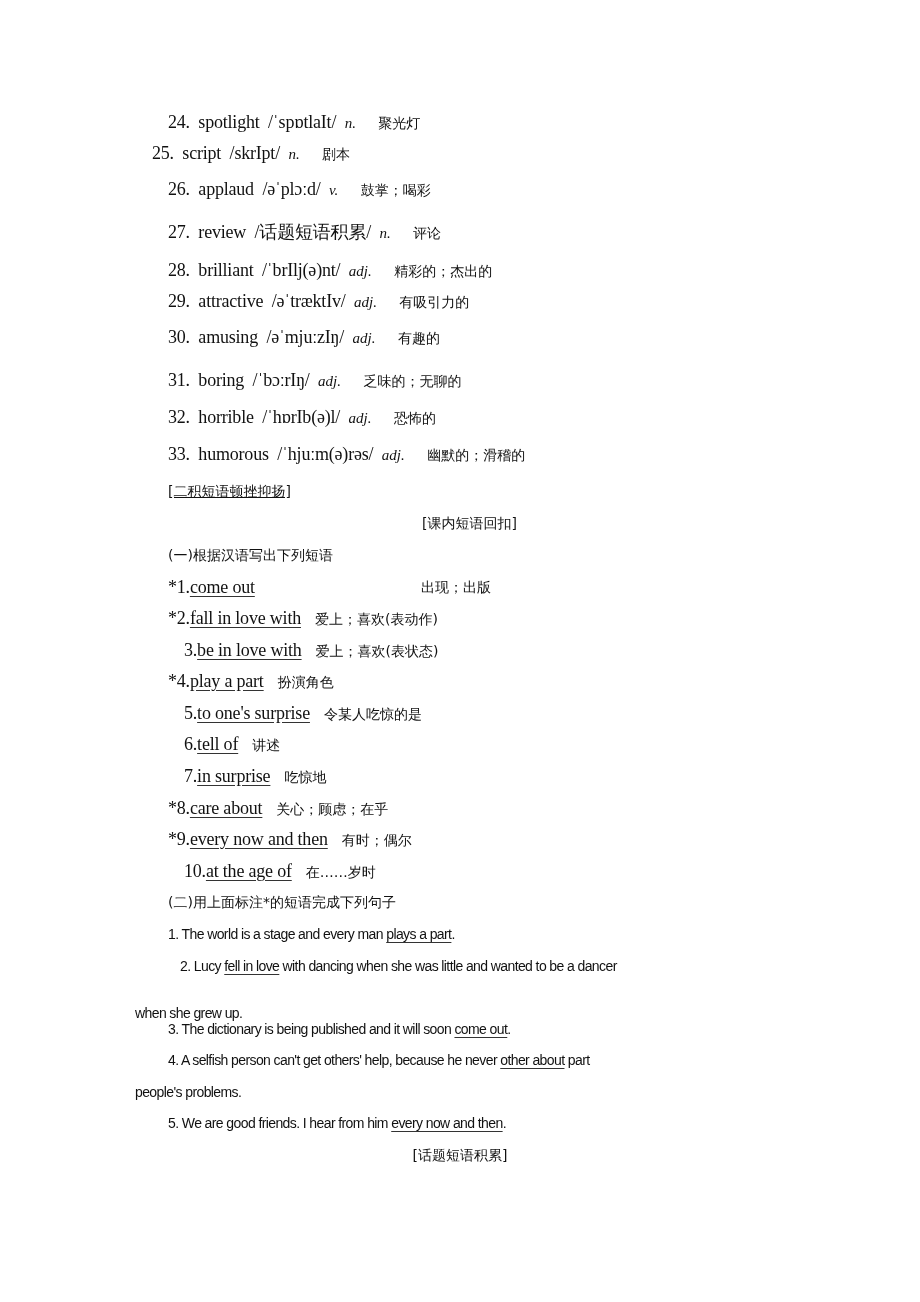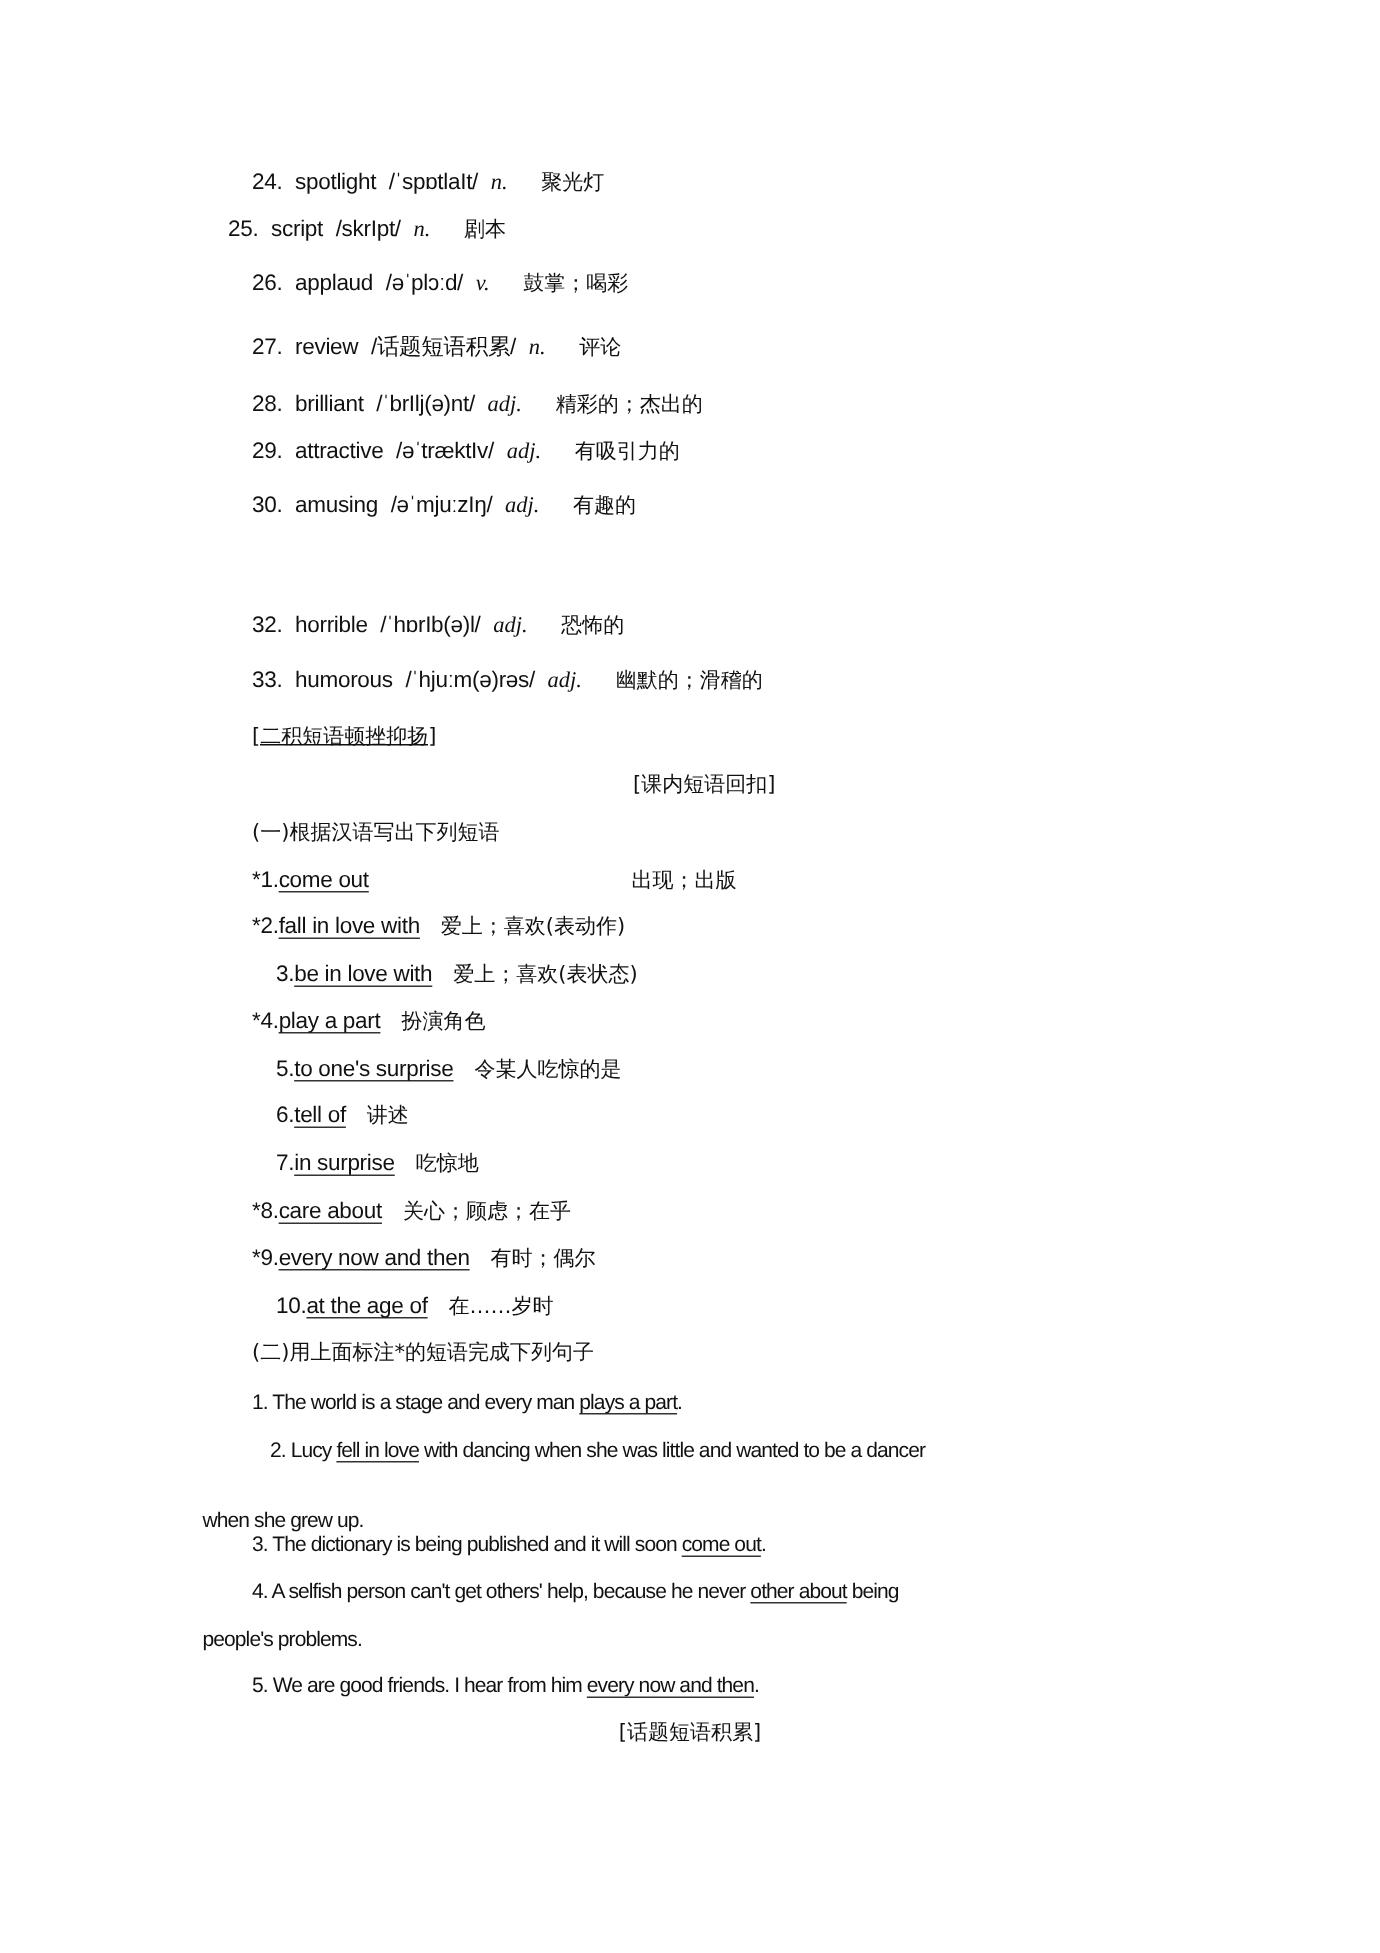--- a/index.html
+++ b/index.html
@@ -22,21 +22,21 @@
     top: 0;
     width: 920px;
     height: 1302px;
   }
   .line {
     position: absolute;
     white-space: nowrap;
     line-height: 20px;
     height: 20px;
   }
-  .mono { font-family: Liberation Sans, sans-serif; font-size: 15px; letter-spacing: -0.2px; }
+  .mono { font-family: Liberation Serif, serif; font-size: 18px; letter-spacing: -0.2px; }
   .pos { font-family: "Liberation Serif", "DejaVu Serif", serif; font-style: italic; font-size: 15px; }
   .cn { font-family: "DejaVu Sans", "Liberation Sans", sans-serif; font-size: 14px; }
   .gap { display: inline-block; width: 14px; }
   .ul {
     text-decoration: underline;
     text-decoration-color: #333;
     text-underline-offset: 3px;
   }
   .narrow {
     font-family: Liberation Sans, sans-serif;
@@ -91,20 +91,27 @@
     <span class="mono">/əˈtræktIv/</span>
     <span class="pos">adj.</span><span class="gap"></span>
     <span class="cn">有吸引力的</span>
   </div>
   <div class="line" style="left:168px; top:327px;">
     <span class="mono">30.</span>
     <span class="mono">amusing</span>
     <span class="mono">/əˈmjuːzIŋ/</span>
     <span class="pos">adj.</span><span class="gap"></span>
     <span class="cn">有趣的</span>
+  </div>
+  <div class="line" style="left:168px; top:370px;">
+    <span class="mono">31.</span>
+    <span class="mono">boring</span>
+    <span class="mono">/ˈbɔːrIŋ/</span>
+    <span class="pos">adj.</span><span class="gap"></span>
+    <span class="cn">乏味的；无聊的</span>
   </div>
   <div class="line" style="left:168px; top:407px;">
     <span class="mono">32.</span>
     <span class="mono">horrible</span>
     <span class="mono">/ˈhɒrIb(ə)l/</span>
     <span class="pos">adj.</span><span class="gap"></span>
     <span class="cn">恐怖的</span>
   </div>
   <div class="line" style="left:168px; top:444px;">
     <span class="mono">33.</span>
@@ -164,21 +171,21 @@
   </div>
   <div class="line narrow" style="left:135px; top:987px;margin-top:16px;">when she grew up.</div>
 
   <div class="line narrow" style="left:168px; top:1019px;">
     <span>3.</span>
     <span>The dictionary is being published and it will soon </span><span class="ul">come out</span><span>.</span>
   </div>
 
   <div class="line narrow" style="left:168px; top:1050px;">
     <span>4.</span>
-    <span>A selfish person can't get others' help, because he never </span><span class="ul">other about</span><span> being</span>
+    <span>A selfish person can't get others' help, because he never </span><span class="ul">other about</span><span> part</span>
   </div>
   <div class="line narrow" style="left:135px; top:1082px;">people's problems.</div>
 
   <div class="line narrow" style="left:168px; top:1113px;">
     <span>5.</span>
     <span>We are good friends. I hear from him </span><span class="ul">every now and then</span><span>.</span>
   </div>
 
   <div class="line cn center" style="top:1145px;">[话题短语积累]</div>
 

